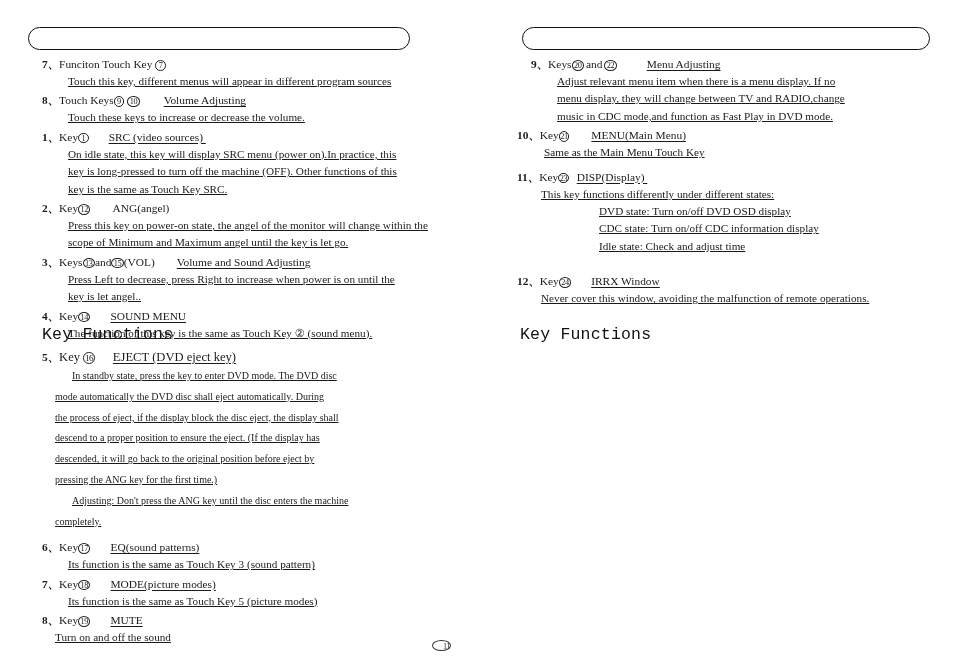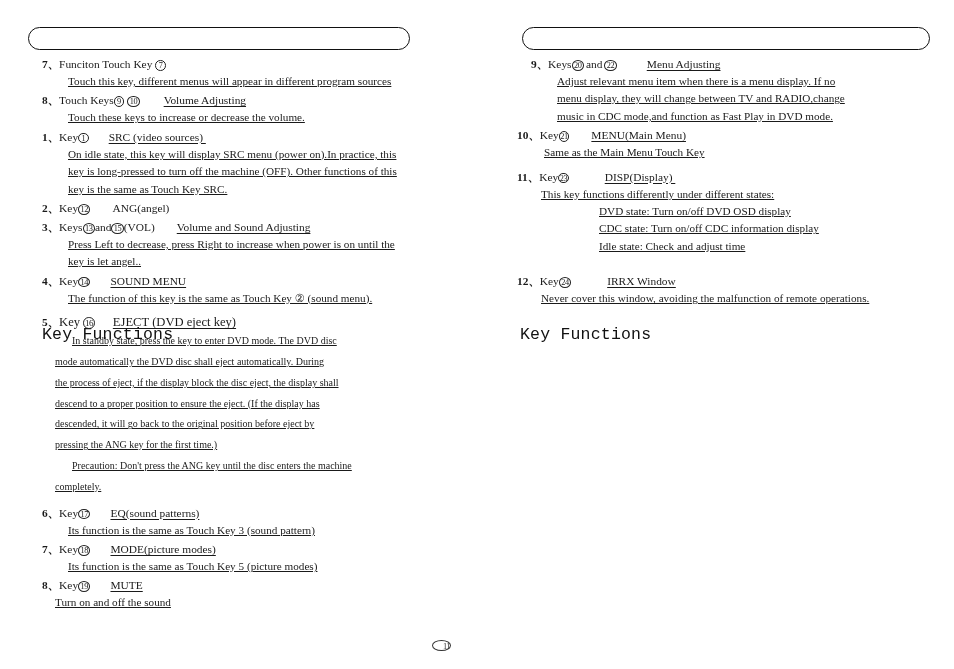--- a/index.html
+++ b/index.html
@@ -190,20 +190,24 @@
       </div>
     </div>
 
     <div class="item indent-1">
       <div class="item-head">
         <span class="item-num">2、</span>
         <span class="item-label">Key</span>
         <span class="circ wide">12</span>
         <span class="item-label" style="margin-left:22px">ANG(angel)</span>
       </div>
+      <div class="item-body indent-2">
+        <p class="sub-line">Press this key on power-on state, the angel of the monitor will change within the</p>
+        <p class="sub-line">scope of Minimum and Maximum angel until the key is let go.</p>
+      </div>
     </div>
 
     <div class="item indent-1">
       <div class="item-head">
         <span class="item-num">3、</span>
         <span class="item-label">Keys</span>
         <span class="circ wide">13</span>
         <span class="item-label">and</span>
         <span class="circ wide">15</span>
         <span class="item-label">(VOL)</span>
@@ -236,21 +240,21 @@
         <span class="circ wide">16</span>
         <span class="item-fn" style="margin-left:18px">EJECT (DVD eject key)</span>
       </div>
       <div class="item-body" style="padding-left:13px">
         <p class="sub-line" style="text-indent:17px">In standby state, press the key to enter DVD mode. The DVD disc</p>
         <p class="sub-line">mode automatically the DVD disc shall eject automatically. During</p>
         <p class="sub-line">the process of eject, if the display block the disc eject, the display shall</p>
         <p class="sub-line">descend to a proper position to ensure the eject. (If the display has</p>
         <p class="sub-line">descended, it will go back to the original position before eject by</p>
         <p class="sub-line">pressing the ANG key for the first time.)</p>
-        <p class="sub-line" style="text-indent:17px">Precaution: Don't press the ANG key until the disc enters the machine</p>
+        <p class="sub-line" style="text-indent:17px">Adjusting: Don't press the ANG key until the disc enters the machine</p>
         <p class="sub-line">completely.</p>
       </div>
     </div>
 
     <div class="gap-sm"></div>
 
     <div class="item indent-1">
       <div class="item-head">
         <span class="item-num">6、</span>
         <span class="item-label">Key</span>
@@ -326,38 +330,38 @@
       </div>
     </div>
 
     <div class="gap-sm"></div>
 
     <div class="item">
       <div class="item-head">
         <span class="item-num">11、</span>
         <span class="item-label">Key</span>
         <span class="circ">23</span>
-        <span class="item-fn" style="margin-left:36px">DISP(Display) </span>
+        <span class="item-fn" style="margin-left:8px">DISP(Display) </span>
       </div>
       <div class="item-body" style="padding-left:24px">
         <p class="sub-line">This key functions differently under different states:</p>
         <p class="sub-line indent-3">DVD state:  Turn on/off DVD OSD display</p>
         <p class="sub-line indent-3">CDC state:  Turn on/off CDC information display</p>
         <p class="sub-line indent-3">Idle state: Check and adjust time</p>
       </div>
     </div>
 
     <div class="gap-lg"></div>
 
     <div class="item">
       <div class="item-head">
         <span class="item-num">12、</span>
         <span class="item-label">Key</span>
         <span class="circ wide">24</span>
-        <span class="item-fn" style="margin-left:36px">IRRX Window</span>
+        <span class="item-fn" style="margin-left:20px">IRRX Window</span>
       </div>
       <div class="item-body" style="padding-left:24px">
         <p class="sub-line">Never cover this window, avoiding the malfunction of remote operations.</p>
       </div>
     </div>
 
   </div>
 
 </div>
 

